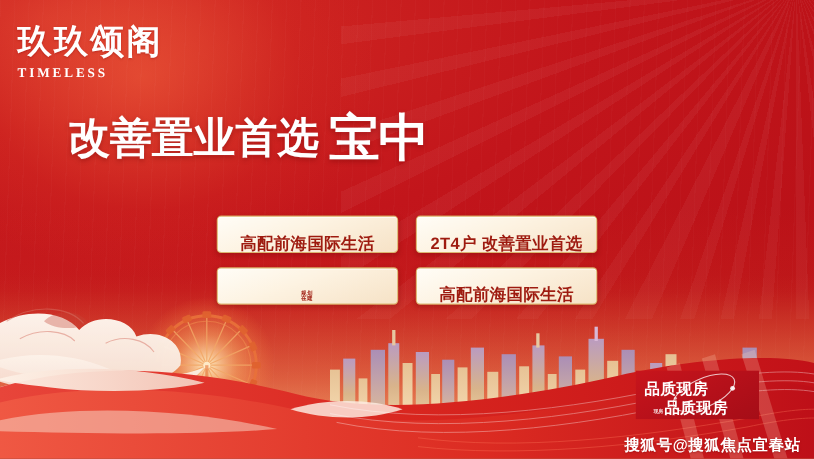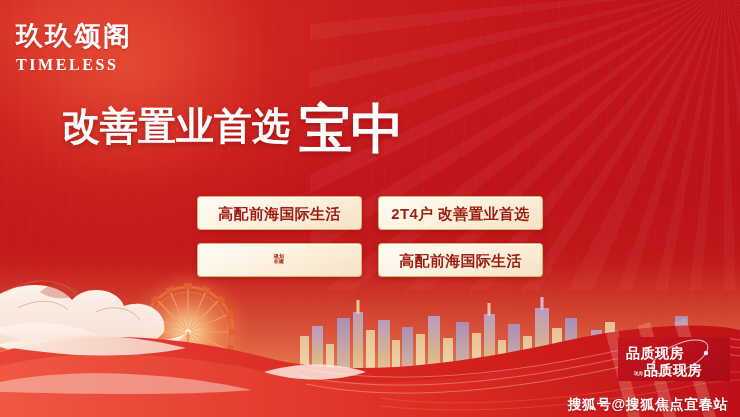--- a/index.html
+++ b/index.html
@@ -64,56 +64,56 @@
     width: 740px; height: 417px;
   }
 
   
   .logo {
     position: absolute;
     left: 16px; top: 22px;
     width: 175px;
   }
   .logo-mark {
-    font-size: 27px;
+    font-size: 31px;
     font-weight: 700;
     letter-spacing: 2px;
     color: #ffffff;
     line-height: 1.04;
     white-space: nowrap;
     text-shadow: 0 1px 2px rgba(120,0,0,.35);
   }
   .logo-en {
     margin-top: 5px;
     font-family: "Liberation Serif", "DejaVu Serif", serif;
-    font-size: 16px;
+    font-size: 12px;
     font-weight: 700;
     letter-spacing: 2.6px;
     color: #ffffff;
     line-height: 1.30;
   }
 
   
   .headline {
     position: absolute;
     left: 62px; top: 99px;
     display: flex;
-    align-items: center;
+    align-items: flex-end;
     white-space: nowrap;
     color: #ffffff;
     text-shadow: 0 2px 5px rgba(110,0,0,.42), 0 0 1px rgba(255,255,255,.3);
   }
   .hl-a, .hl-c {
     font-size: 38px;
     font-weight: 700;
     letter-spacing: 0px;
     line-height: 1;
   }
   .hl-b {
-    font-size: 53px;
+    font-size: 46px;
     font-weight: 700;
     line-height: 1;
     padding: 0 7px 0 9px;
     position: relative;
     top: 3px;
     letter-spacing: -1px;
   }
 
   
   .tags {
@@ -123,21 +123,21 @@
     grid-template-columns: 165px 165px;
     grid-gap: 13px 16px;
   }
   .tag {
     height: 32px;
     border-radius: 4px;
     border: 1px solid rgba(214,170,92,0.85);
     background: linear-gradient(160deg, #fffdf7 0%, #fdf3e2 42%, #f6e2c6 100%);
     box-shadow: 0 2px 5px rgba(110,5,5,0.30), inset 0 1px 0 rgba(255,255,255,.9);
     display: flex;
-    align-items: center;
+    align-items: flex-end;
     justify-content: center;
     overflow: hidden;
   }
   .tag-text {
     font-size: 15px;
     font-weight: 700;
     color: #9e1b10;
     letter-spacing: .3px;
     line-height: 1;
     white-space: nowrap;
@@ -156,21 +156,20 @@
     transform: translateY(-1px);
   }
 
   
   .badge {
     position: absolute;
     left: 578px; top: 337px;
     width: 112px; height: 44px;
     background: linear-gradient(150deg, #c8151c 0%, #b5101a 55%, #a50d17 100%);
     overflow: hidden;
-    margin-left: 40px;
   }
   .badge-orbit {
     position: absolute;
     inset: 0;
   }
   .badge-l1 {
     position: absolute;
     left: 8px; top: 9px;
     font-size: 14px;
     font-weight: 700;

